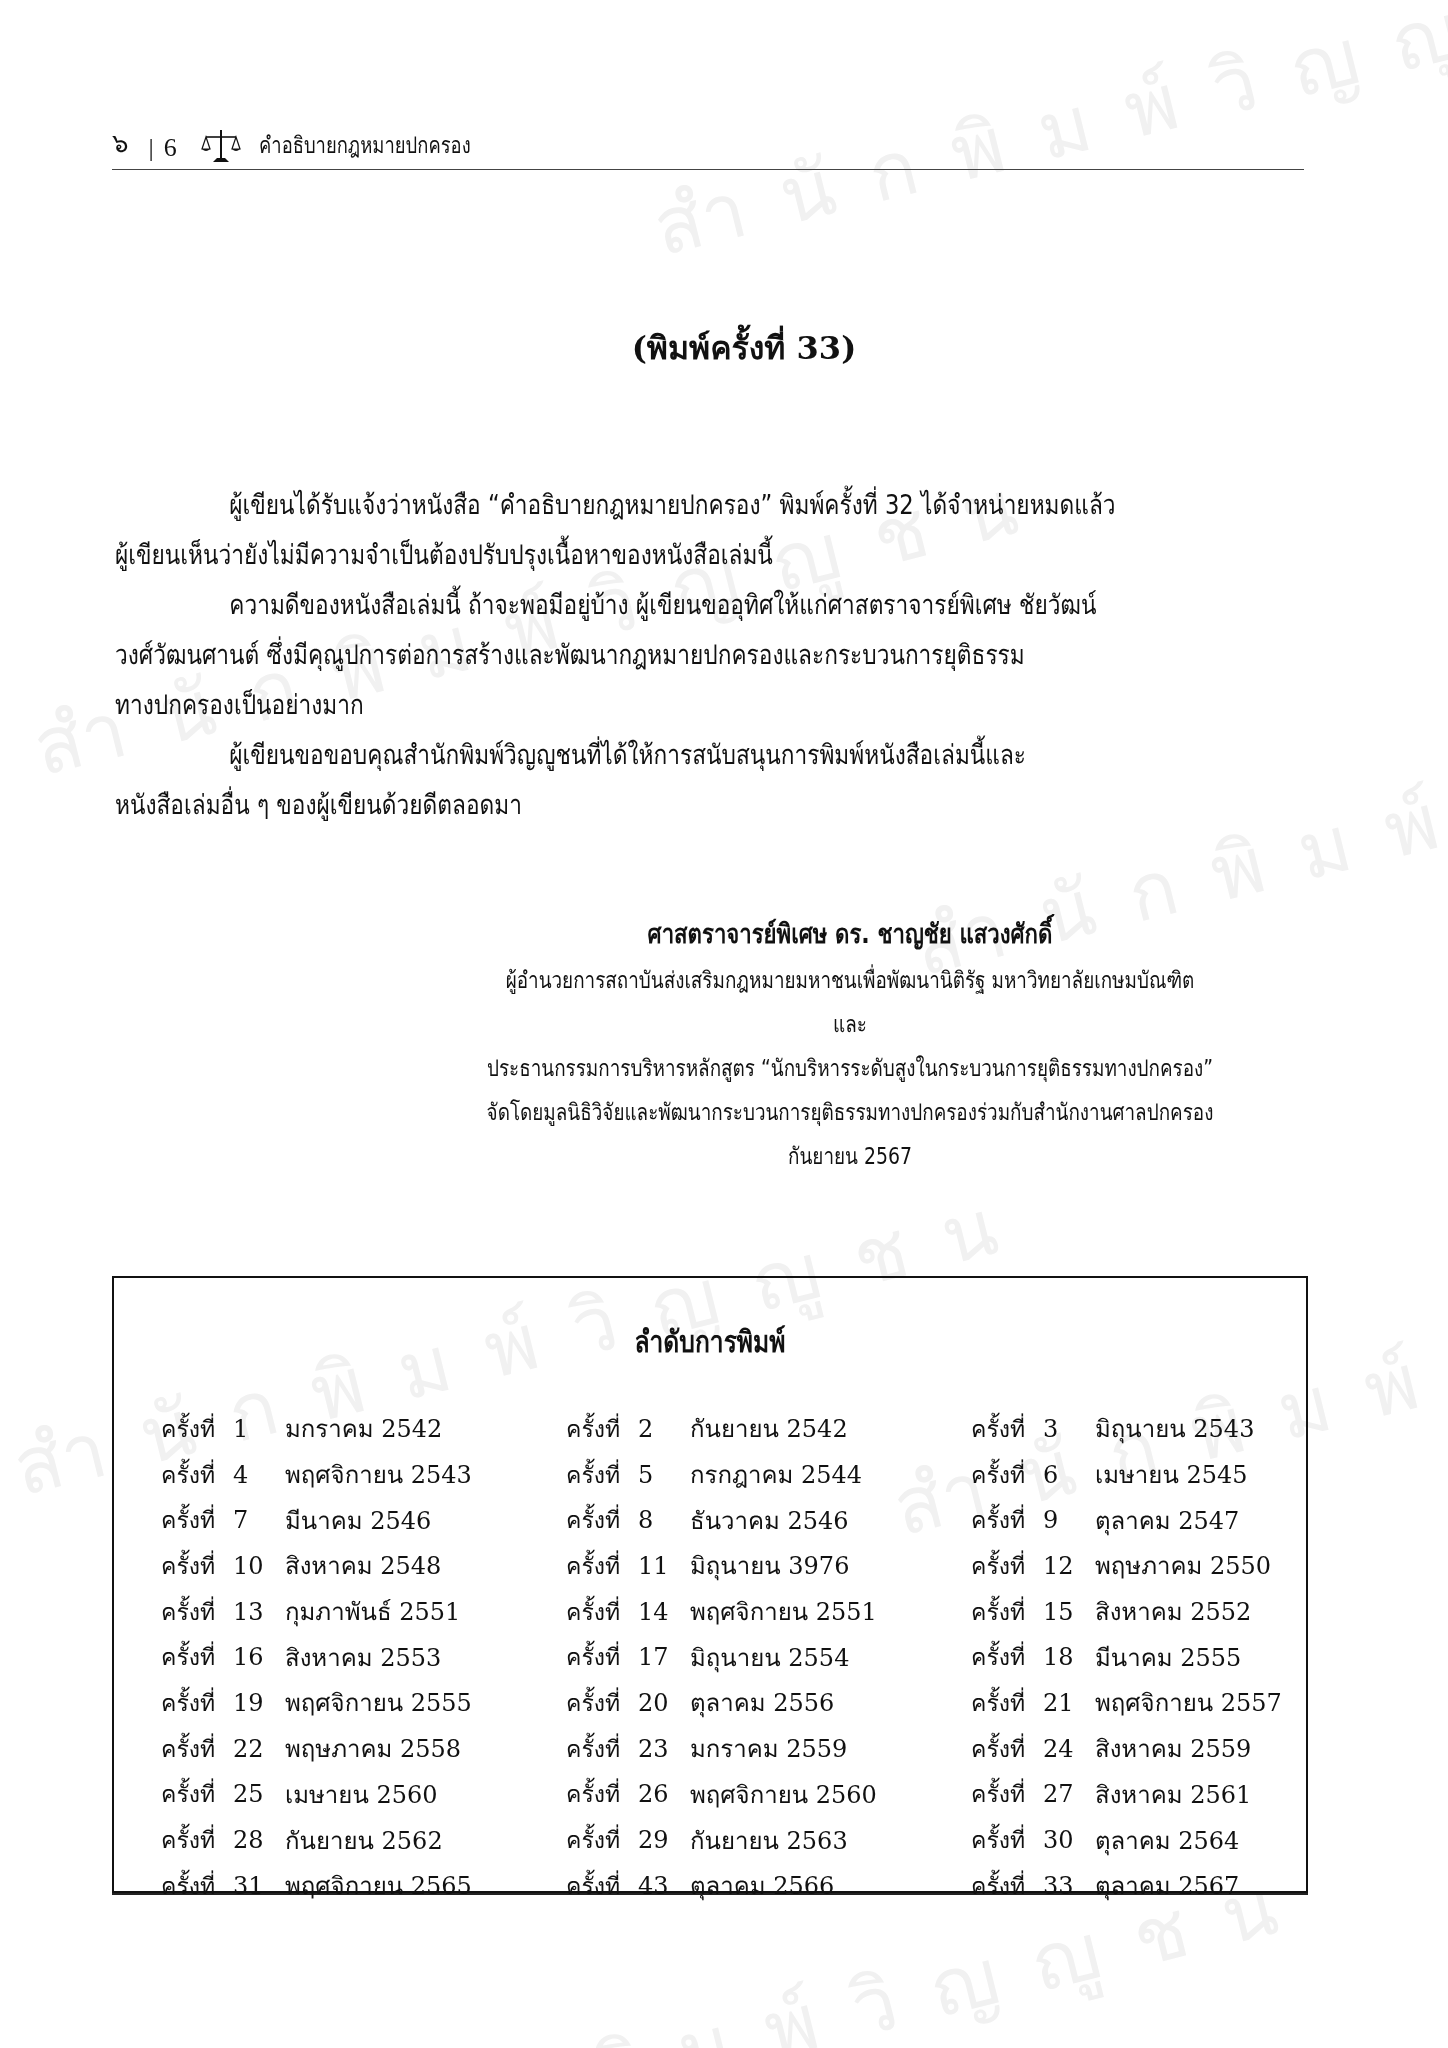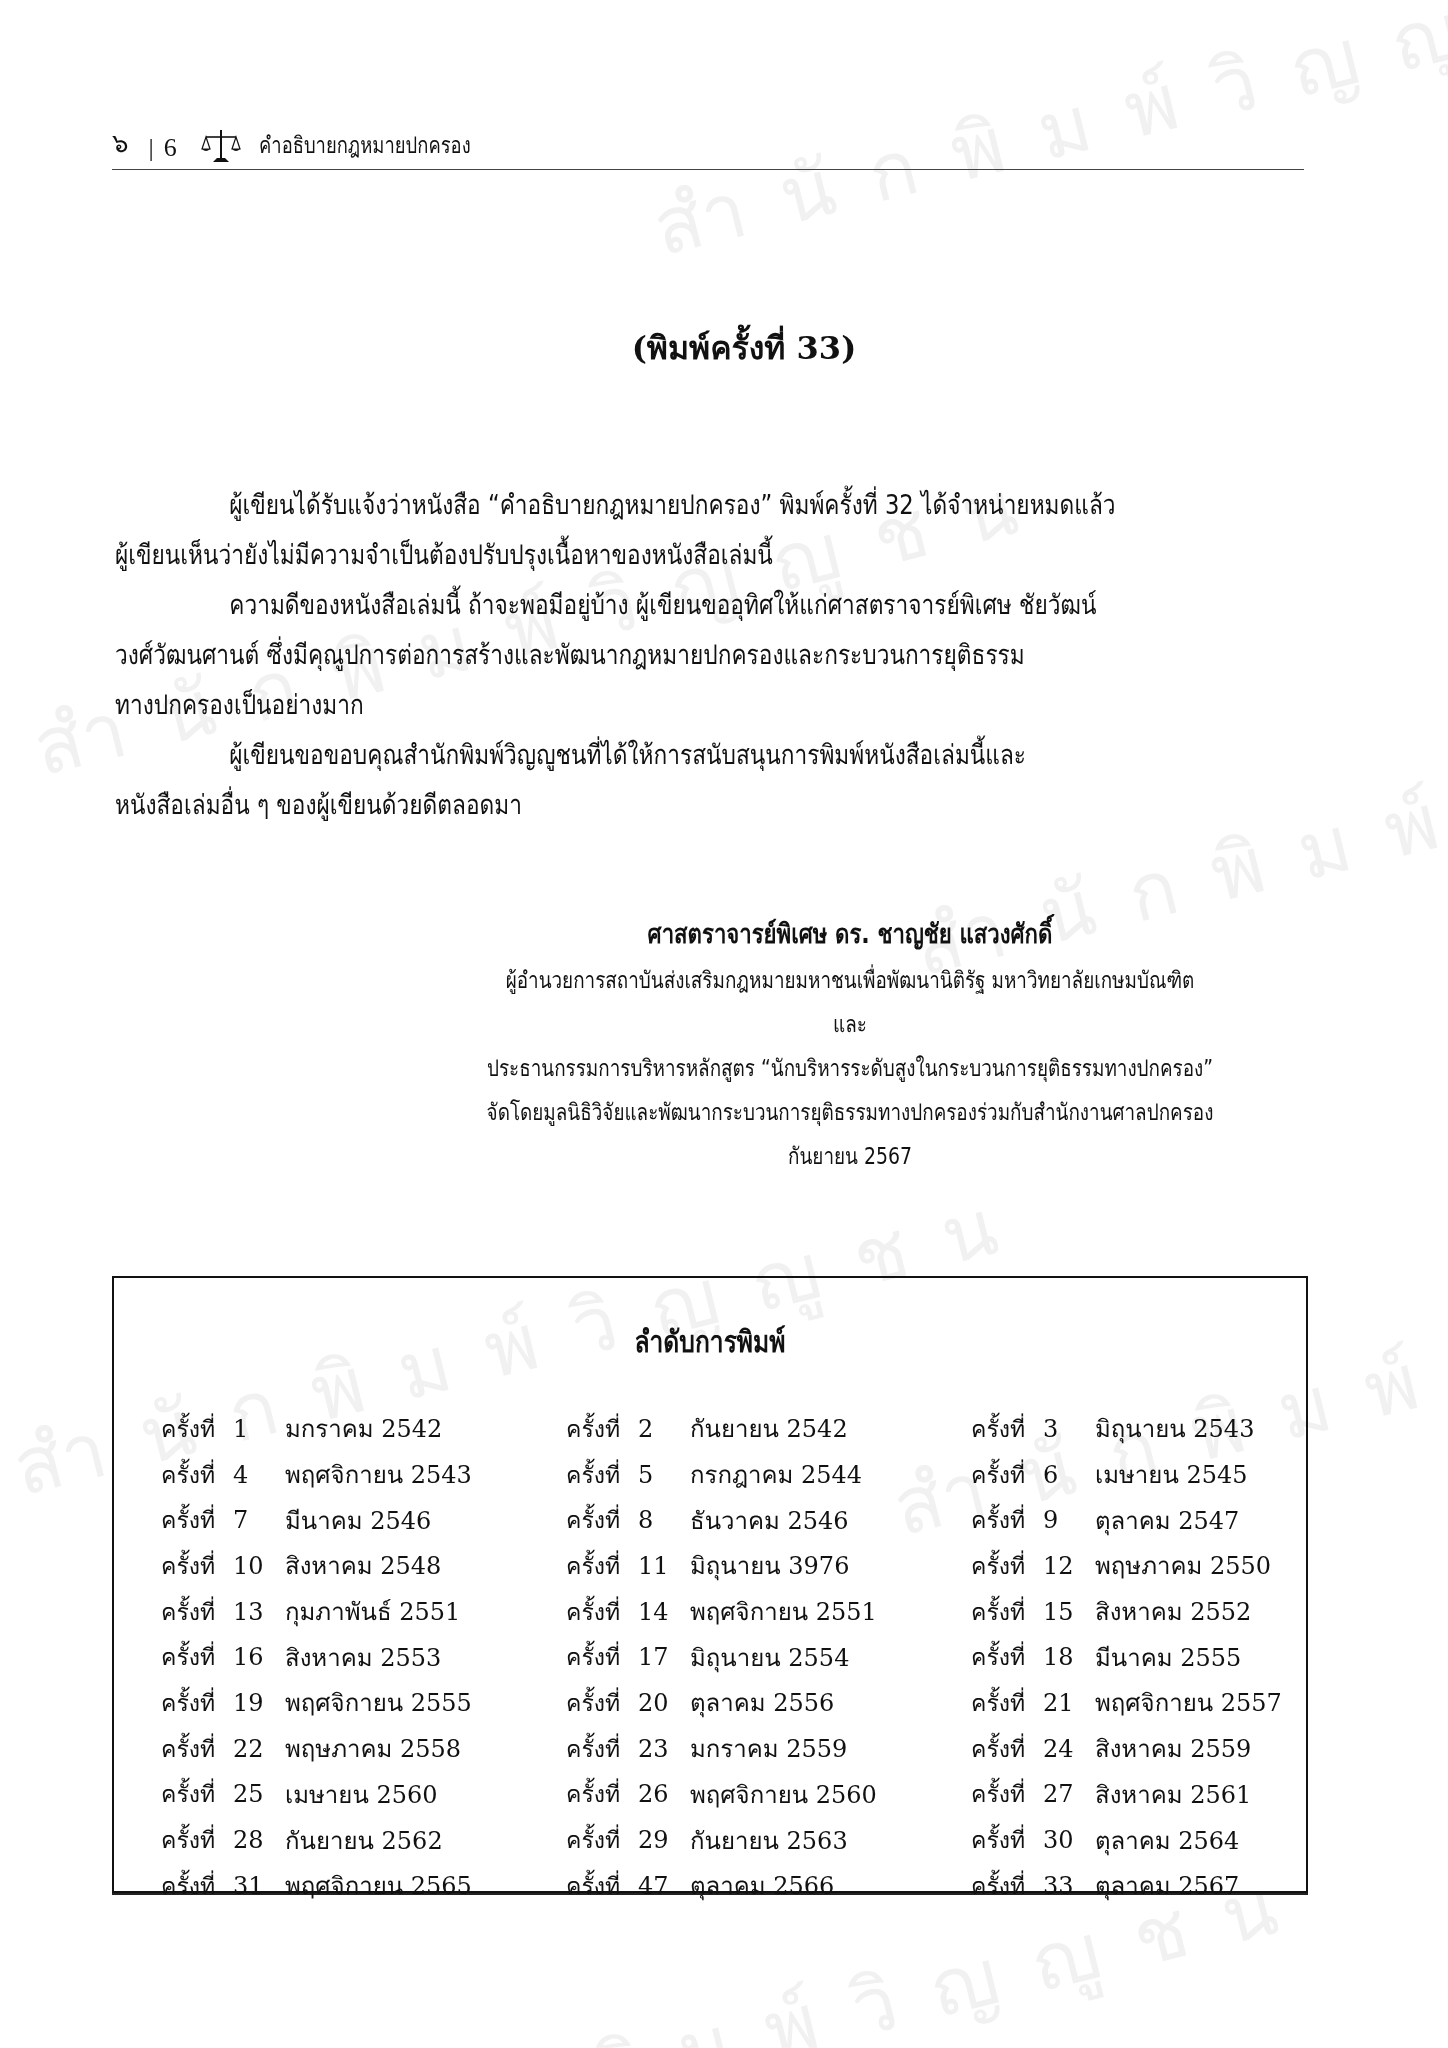--- a/index.html
+++ b/index.html
@@ -274,21 +274,21 @@
           <span class="num">30</span>
           <span class="date">ตุลาคม 2564</span>
         </div>
         <div class="entry">
           <span class="label">ครั้งที่</span>
           <span class="num">31</span>
           <span class="date">พฤศจิกายน 2565</span>
         </div>
         <div class="entry">
           <span class="label">ครั้งที่</span>
-          <span class="num">47</span>
+          <span class="num">43</span>
           <span class="date">ตุลาคม 2566</span>
         </div>
         <div class="entry">
           <span class="label">ครั้งที่</span>
           <span class="num">33</span>
           <span class="date">ตุลาคม 2567</span>
         </div>
       </div>
   </div>
 

